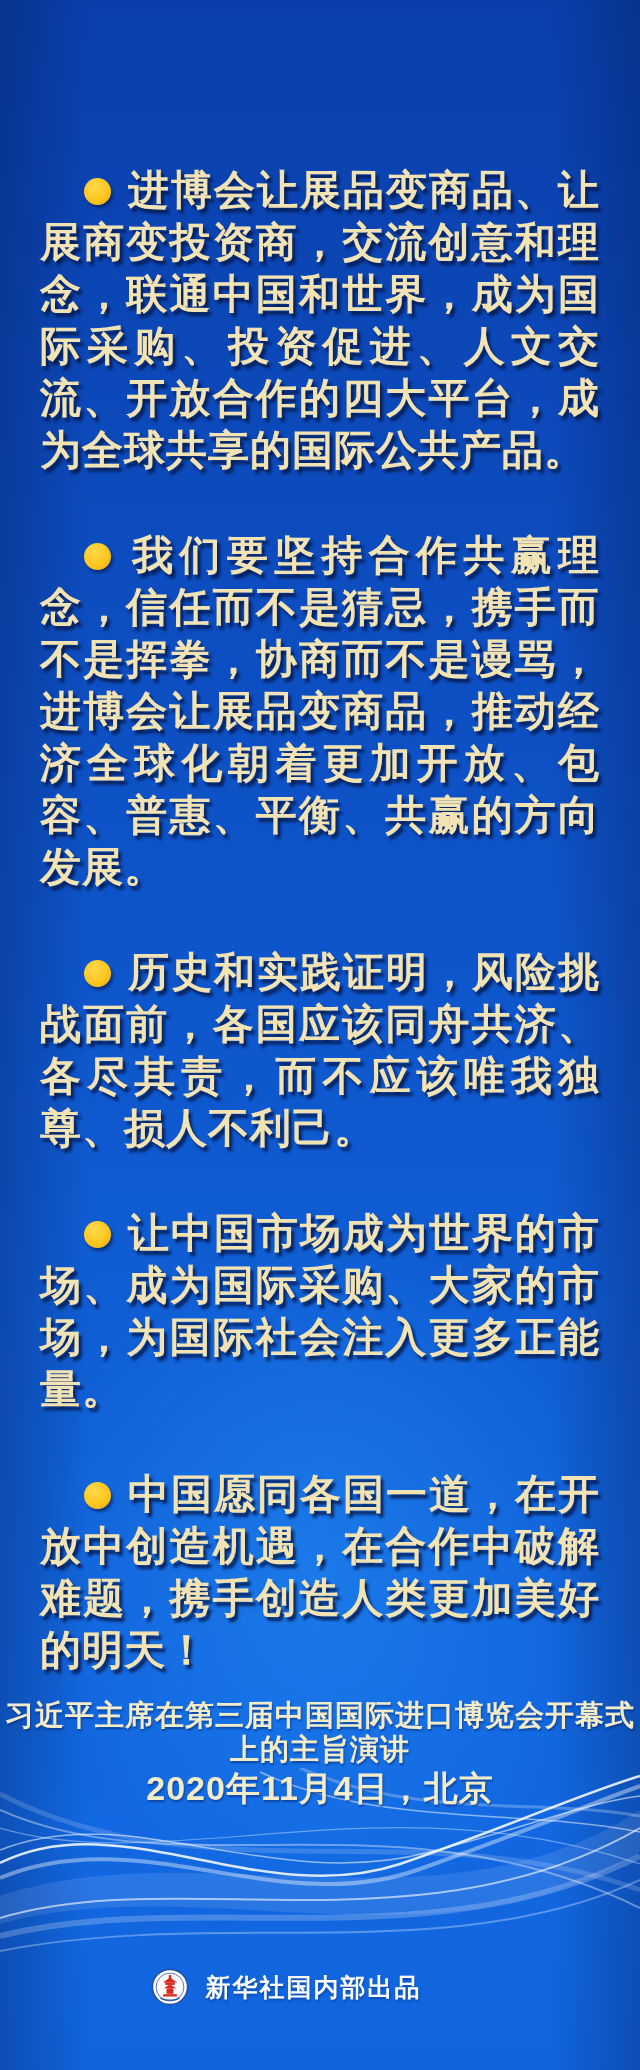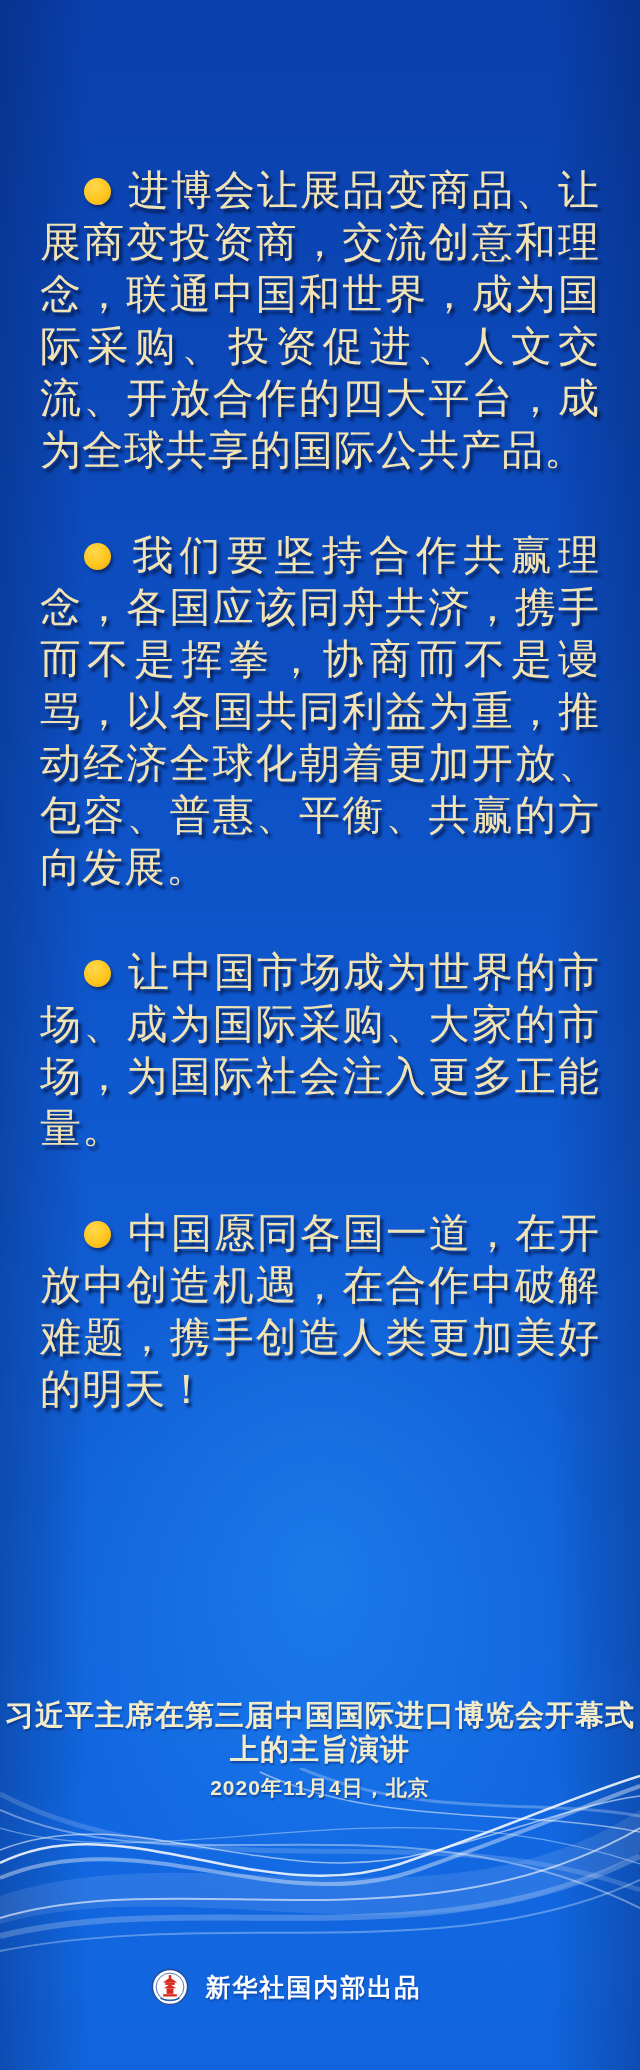--- a/index.html
+++ b/index.html
@@ -23,21 +23,21 @@
     pointer-events:none;
   }
   .quotes{
     position:absolute;left:0;top:164px;width:640px;
     padding:0 40px;box-sizing:border-box;
     z-index:3;
   }
   .quote{
     margin:0 0 53px 0;
     font-family:"Liberation Serif","DejaVu Serif",serif;
-    font-weight:normal;
+    font-weight:bold;
     font-size:41px;
     line-height:52px;
     letter-spacing:1px;
     color:#f2e3b4;
     text-align:justify;
     text-indent:44px;
     text-shadow:3px 4px 3px rgba(6,25,75,0.88);
   }
   .quote:last-child{margin-bottom:8px;}
   .bullet{
@@ -56,21 +56,21 @@
   }
   .caption-title{
     font-size:29px;line-height:34px;
     font-weight:bold;
     color:#f3ecca;
     letter-spacing:1px;
     text-shadow:1px 2px 2px rgba(8,40,110,0.55);
   }
   .caption-date{
     margin-top:6px;
-    font-size:21px;line-height:32px;
+    font-size:34px;line-height:32px;
     font-weight:bold;
     color:#f3ecca;
     letter-spacing:1px;
     text-shadow:1px 2px 2px rgba(8,40,110,0.55);
   }
   .waves{
     position:absolute;left:0;top:1768px;width:640px;height:200px;
     z-index:2;
   }
   .credit{
@@ -87,21 +87,22 @@
   }
   .logo{display:block;}
 </style>
 </head>
 <body>
 
 <div class="poster">
 
   <div class="quotes">
     <p class="quote"><span class="bullet"></span><span>进博会让展品变商品、让展商变投资商，交流创意和理念，联通中国和世界，成为国际采购、投资促进、人文交流、开放合作的四大平台，成为全球共享的国际公共产品。</span></p>
-    <p class="quote"><span class="bullet"></span><span>我们要坚持合作共赢理念，各国应该同舟共济，携手而不是挥拳，协商而不是谩骂，以各国共同利益为重，推动经济全球化朝着更加开放、包容、普惠、平衡、共赢的方向发展。</span></p>
+    <p class="quote"><span class="bullet"></span><span>我们要坚持合作共赢理念，信任而不是猜忌，携手而不是挥拳，协商而不是谩骂，进博会让展品变商品，推动经济全球化朝着更加开放、包容、普惠、平衡、共赢的方向发展。</span></p>
+    <p class="quote"><span class="bullet"></span><span>历史和实践证明，风险挑战面前，各国应该同舟共济、各尽其责，而不应该唯我独尊、损人不利己。</span></p>
     <p class="quote"><span class="bullet"></span><span>让中国市场成为世界的市场、成为国际采购、大家的市场，为国际社会注入更多正能量。</span></p>
     <p class="quote"><span class="bullet"></span><span>中国愿同各国一道，在开放中创造机遇，在合作中破解难题，携手创造人类更加美好的明天！</span></p>
   </div>
 
   <div class="caption-block">
     <div class="caption-title">习近平主席在第三届中国国际进口博览会开幕式上的主旨演讲</div>
     <div class="caption-date">2020年11月4日，北京</div>
   </div>
 
   <svg class="waves" viewBox="0 0 640 200" xmlns="http://www.w3.org/2000/svg">

